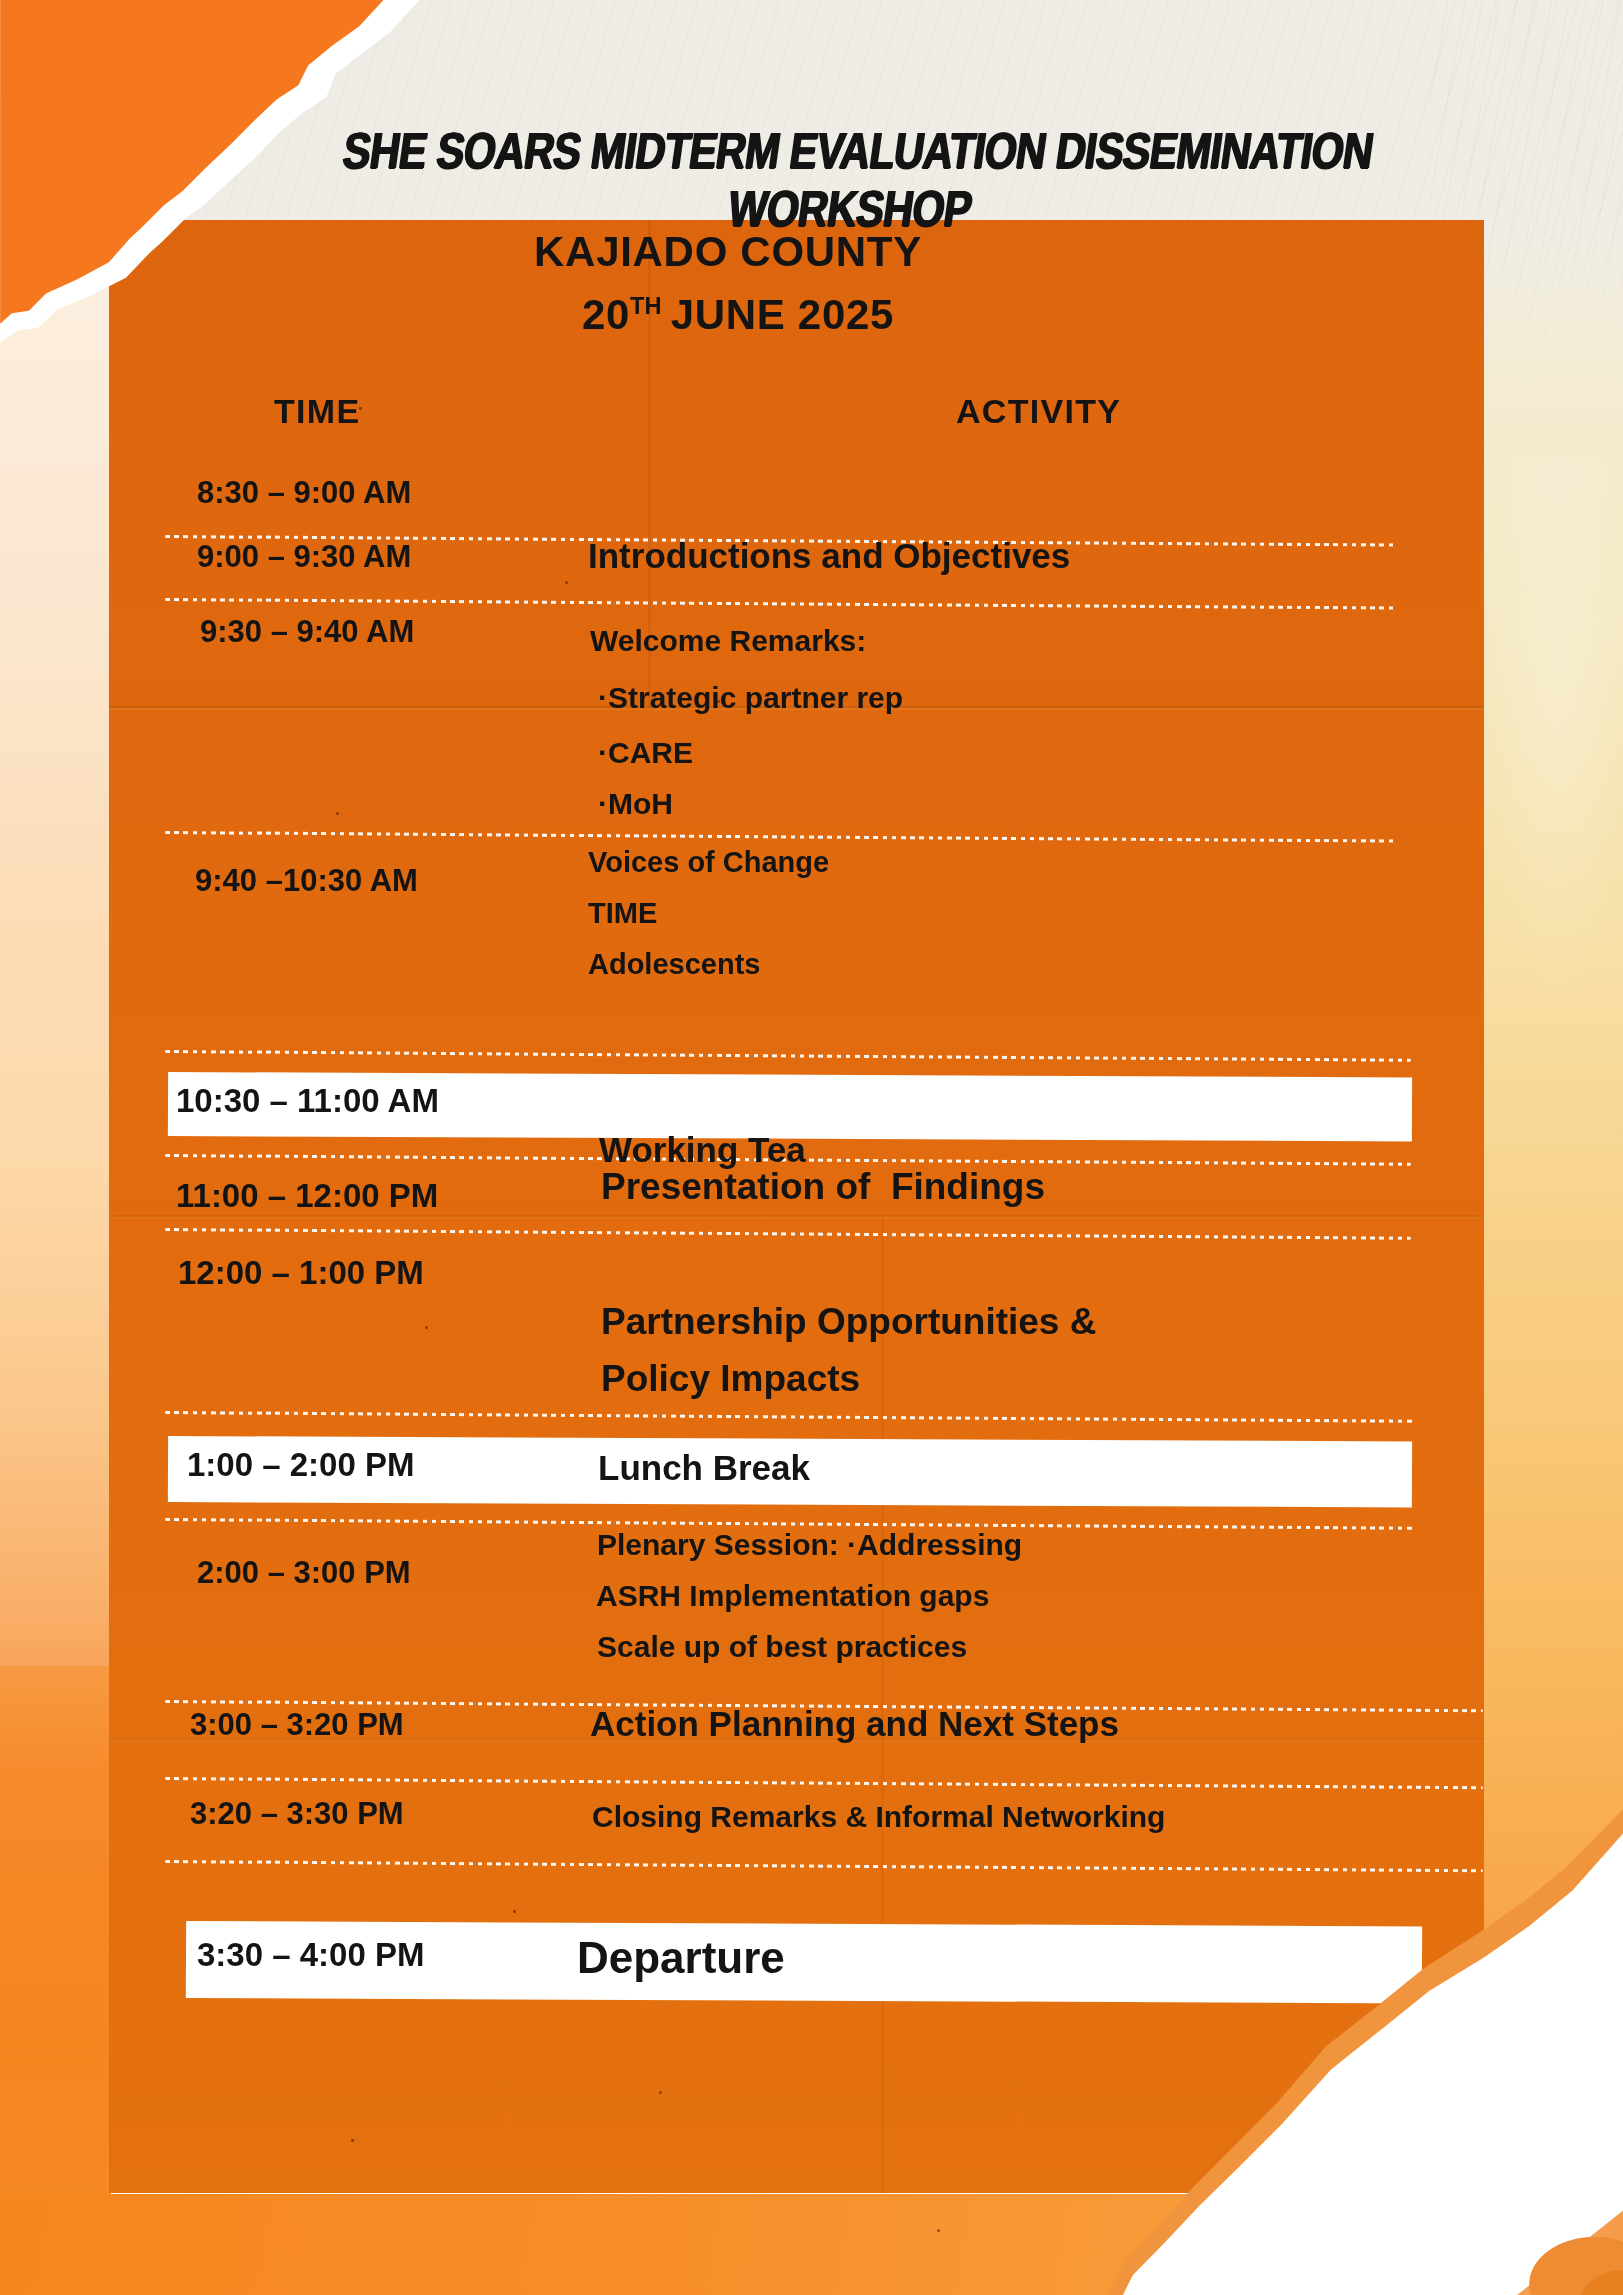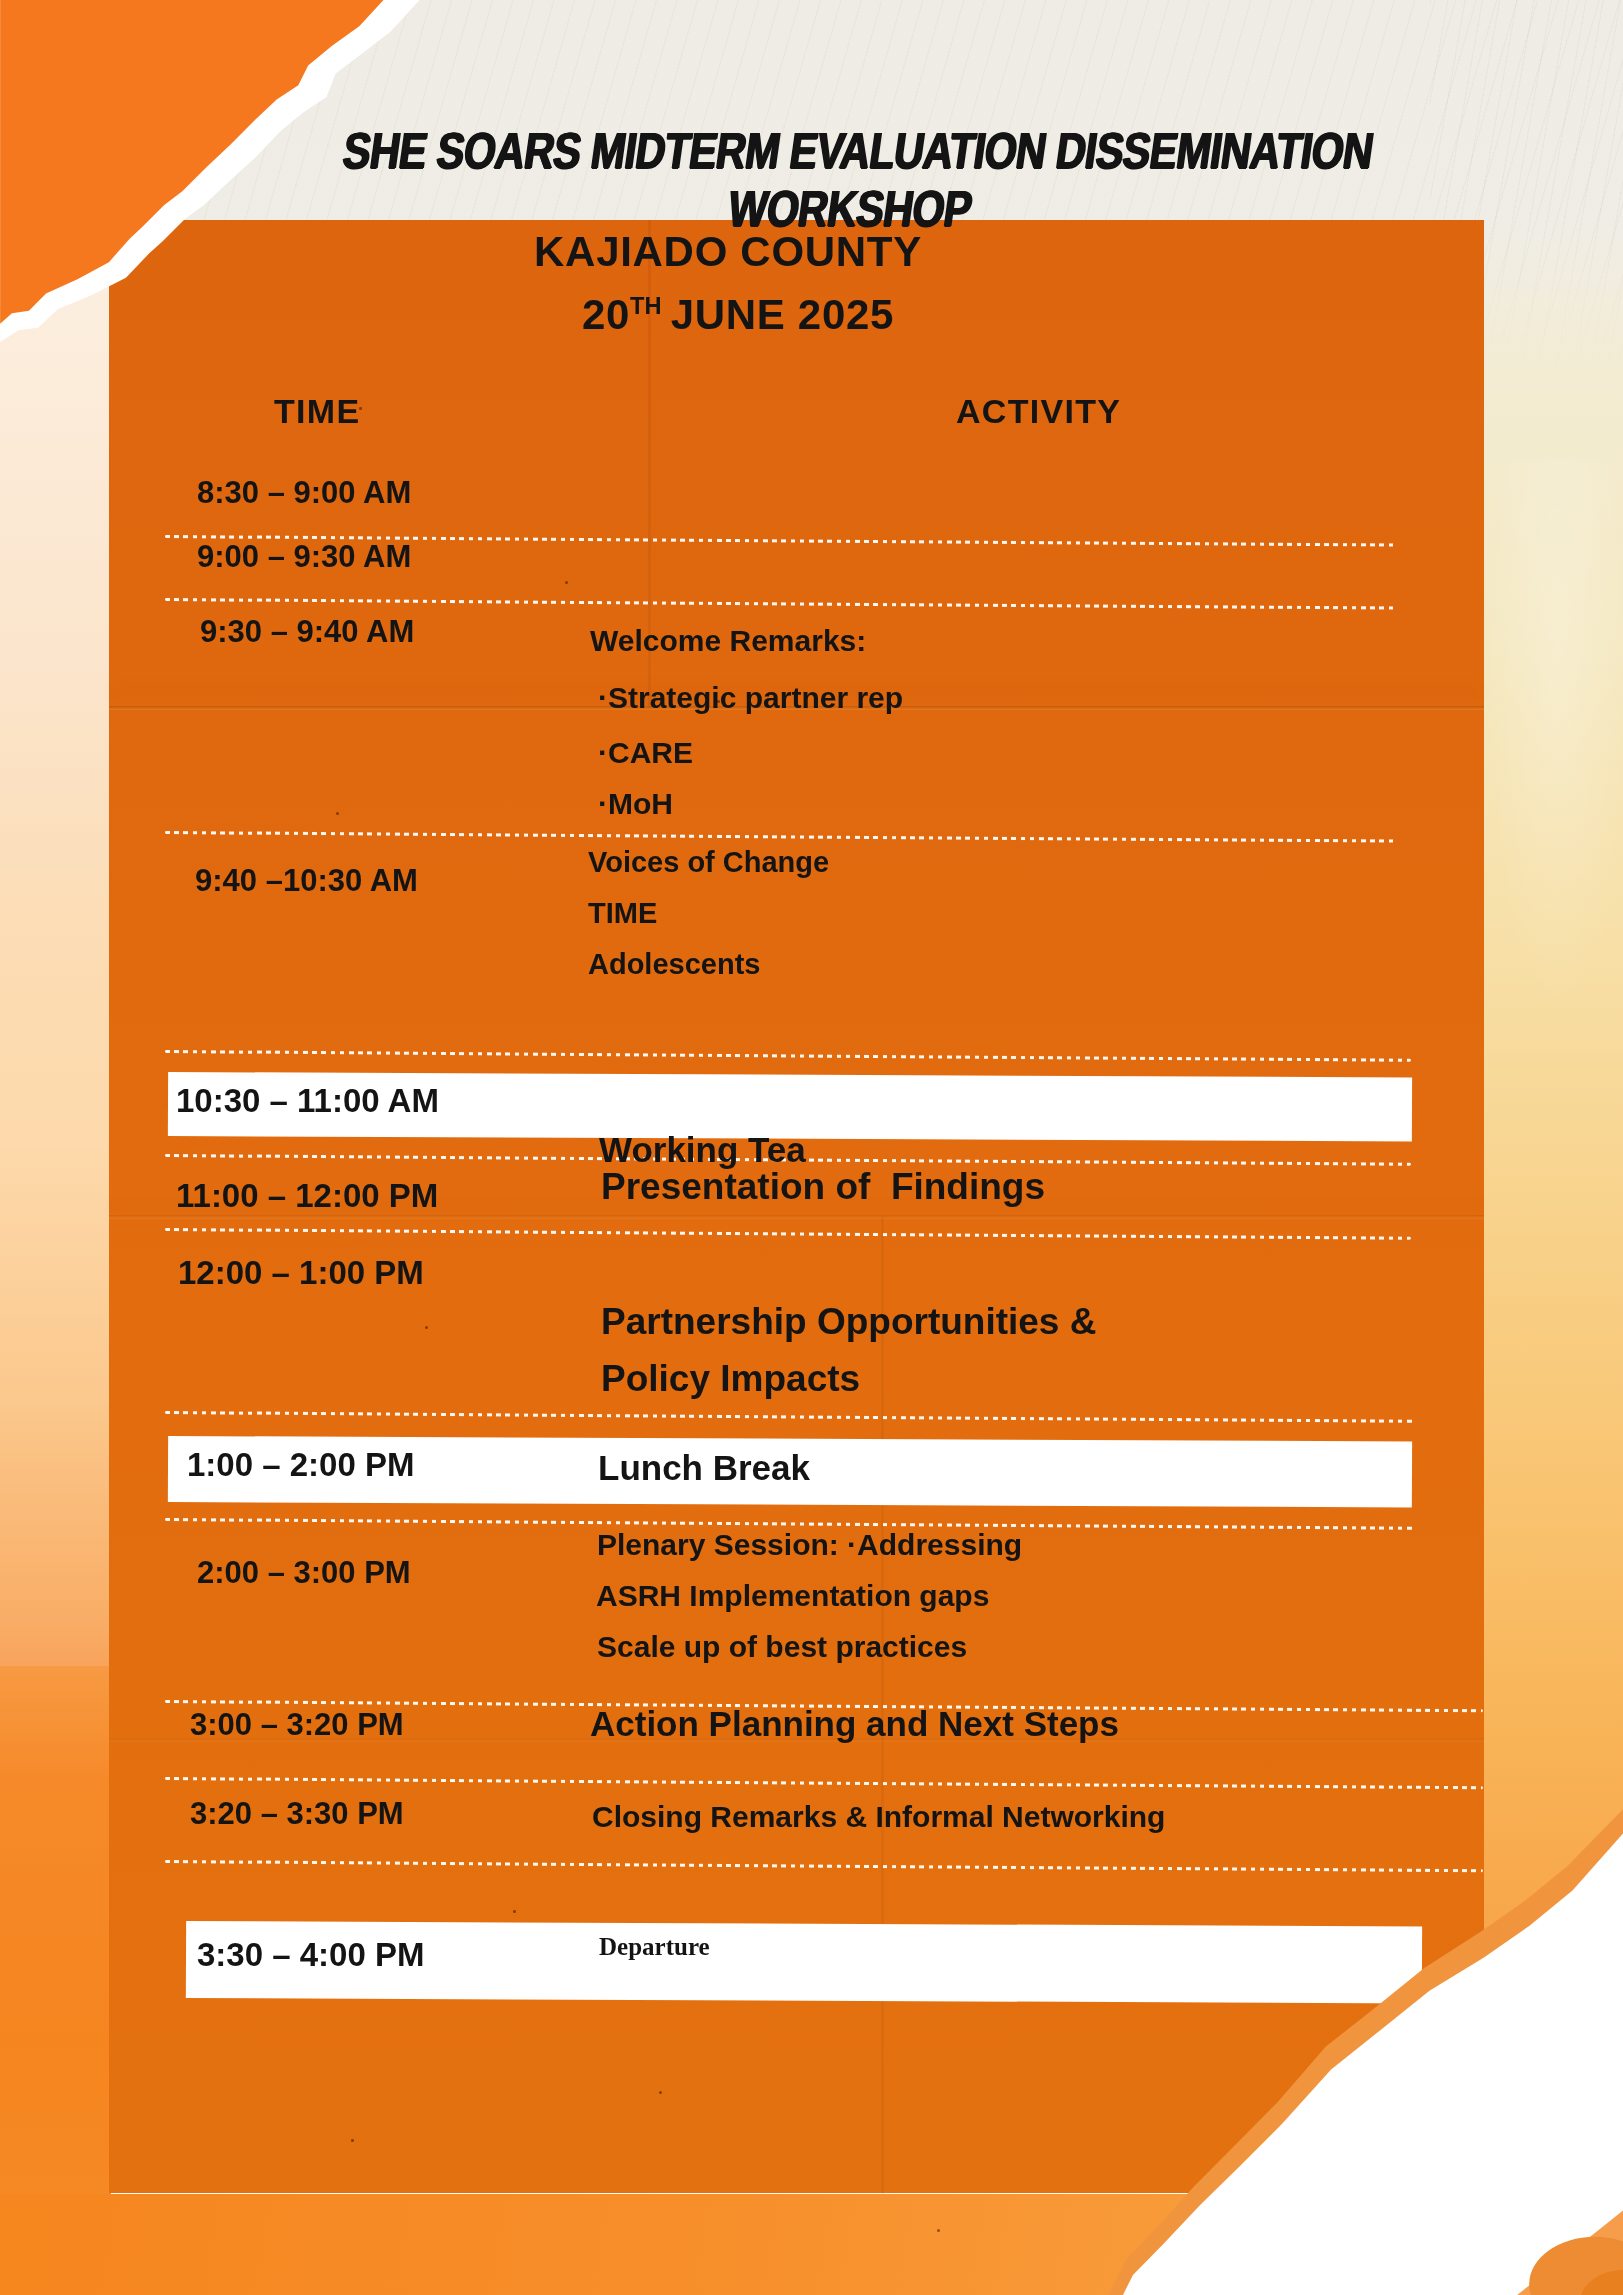--- a/index.html
+++ b/index.html
@@ -98,20 +98,21 @@
       <div class="abs speck" style="left: 425px; top: 1326px; width: 3.3px; height: 3.3px;"></div>
       <div class="abs speck" style="left: 513px; top: 1910px; width: 2.6px; height: 2.6px;"></div>
       <div class="abs speck" style="left: 659px; top: 2091px; width: 3.3px; height: 3.3px;"></div>
       <div class="abs speck" style="left: 351px; top: 2139px; width: 2.6px; height: 2.6px;"></div>
       <div class="abs speck" style="left: 937px; top: 2229px; width: 3.3px; height: 3.3px;"></div>
       <div class="abs" style="inset: 0px;">
         <div class="abs t" style="left: 197px; top: 476px; font-size: 31px;">8:30 – 9:00 AM</div>
       </div>
       <div class="abs" style="inset: 0px;">
         <div class="abs t" style="left: 197px; top: 540px; font-size: 31px;">9:00 – 9:30 AM</div>
+        <div class="abs t" style="left: 588px; top: 536px; font-size: 35px;">Introductions and Objectives</div>
       </div>
       <div class="abs" style="inset: 0px;">
         <div class="abs t" style="left: 200px; top: 615px; font-size: 31px;">9:30 – 9:40 AM</div>
         <div class="abs t" style="left: 590px; top: 624px; font-size: 30px;">Welcome Remarks:</div>
         <div class="abs t" style="left: 598px; top: 681px; font-size: 30px;">·Strategic partner rep</div>
         <div class="abs t" style="left: 598px; top: 736px; font-size: 30px;">·CARE</div>
         <div class="abs t" style="left: 598px; top: 787px; font-size: 30px;">·MoH</div>
       </div>
       <div class="abs" style="inset: 0px;">
         <div class="abs t" style="left: 195px; top: 864px; font-size: 31px;">9:40 –10:30 AM</div>
@@ -148,21 +149,21 @@
         <div class="abs t" style="left: 190px; top: 1708px; font-size: 31px;">3:00 – 3:20 PM</div>
         <div class="abs t" style="left: 590px; top: 1704px; font-size: 35px;">Action Planning and Next Steps</div>
       </div>
       <div class="abs" style="inset: 0px;">
         <div class="abs t" style="left: 190px; top: 1797px; font-size: 31px;">3:20 – 3:30 PM</div>
         <div class="abs t" style="left: 592px; top: 1800px; font-size: 30px;">Closing Remarks &amp; Informal Networking</div>
       </div>
       <div class="abs" style="inset: 0px; margin-top: 40px;">
         <div class="abs hl-row" style="left: 186px; top: 1881px; width: 1236px; height: 77px;"></div>
         <div class="abs t" style="left: 197px; top: 1897px; font-size: 33px;">3:30 – 4:00 PM</div>
-        <div class="abs t" style="left: 599px; top: 1893px; font-size: 25px; font-family: Liberation Serif, serif;">Departure</div>
+        <div class="abs t" style="left: 577px; top: 1893px; font-size: 44px;">Departure</div>
       </div>
     </div>
 
   <svg class="abs" style="left:0;top:0;" width="459" height="367" viewBox="0 0 700 560">
     <path fill="#ffffff" d="M0,0 L640,0 L596,48 L552,82 L512,112 L498,148 L462,172 L428,200 L390,240 L350,276 L312,312 L282,334 L248,368 L228,386 L192,424 L140,450 L88,472 L58,500 L28,504 L0,522 Z"></path>
     <path fill="#f5781f" d="M0,0 L585,0 L548,40 L506,70 L470,100 L455,130 L422,152 L390,182 L352,220 L314,256 L278,292 L250,313 L216,347 L198,364 L166,400 L118,426 L70,448 L44,474 L18,478 L0,494 Z"></path>
   </svg>
 
   <svg class="abs" style="left:1049px;top:1771px;" width="574" height="525" viewBox="1600 2700 875 800">
     <path fill="#f0953e" d="M2475,2758 L2390,2845 L2325,2898 L2258,2945 L2172,3000 L2098,3060 L2022,3120 L1948,3205 L1882,3272 L1822,3332 L1768,3392 L1718,3444 L1690,3500 L2475,3500 Z"></path>

